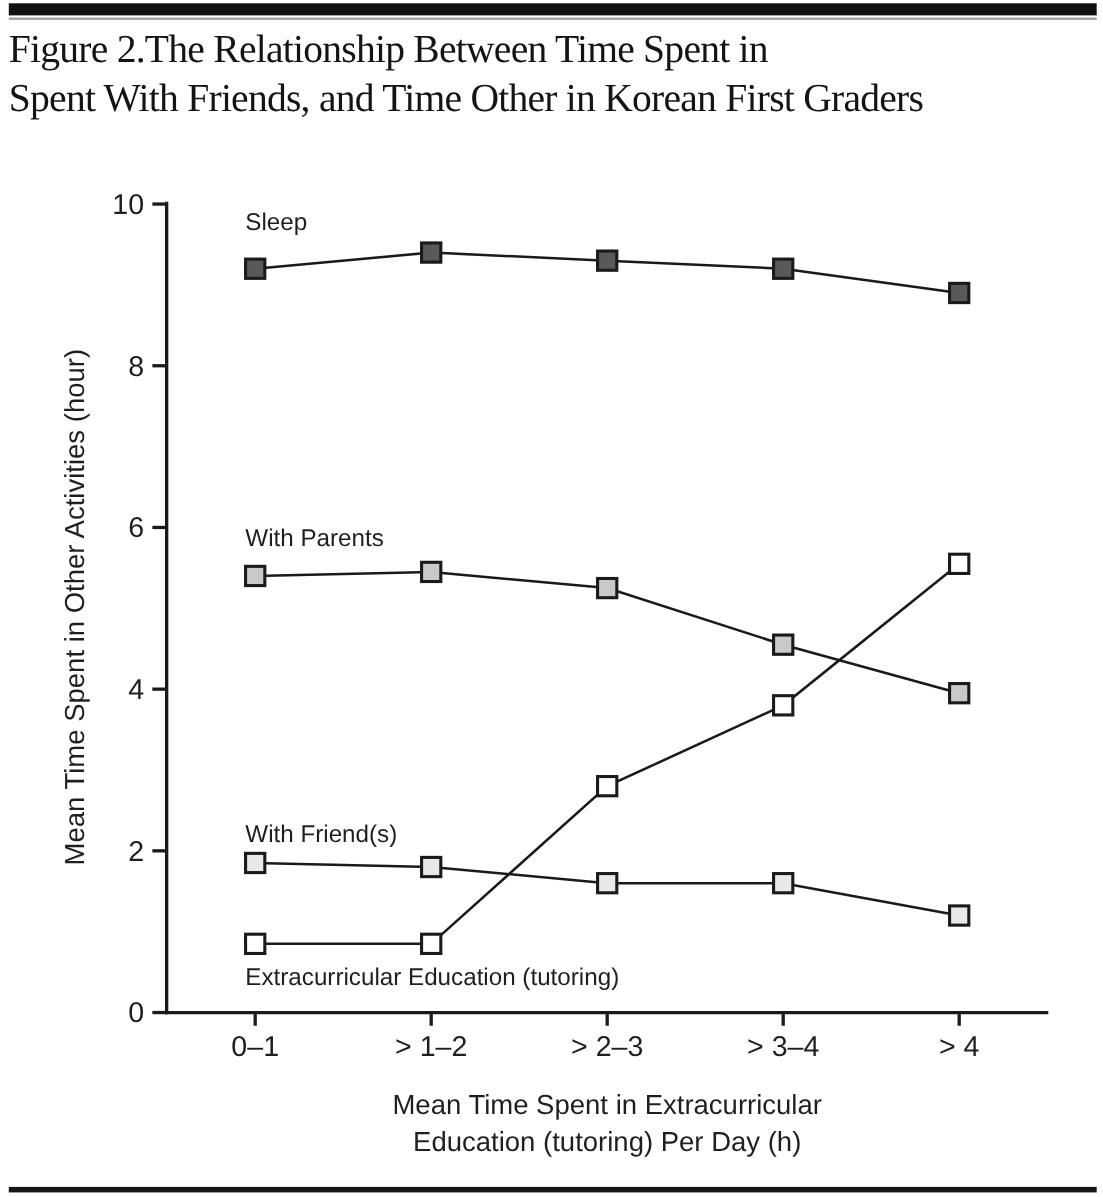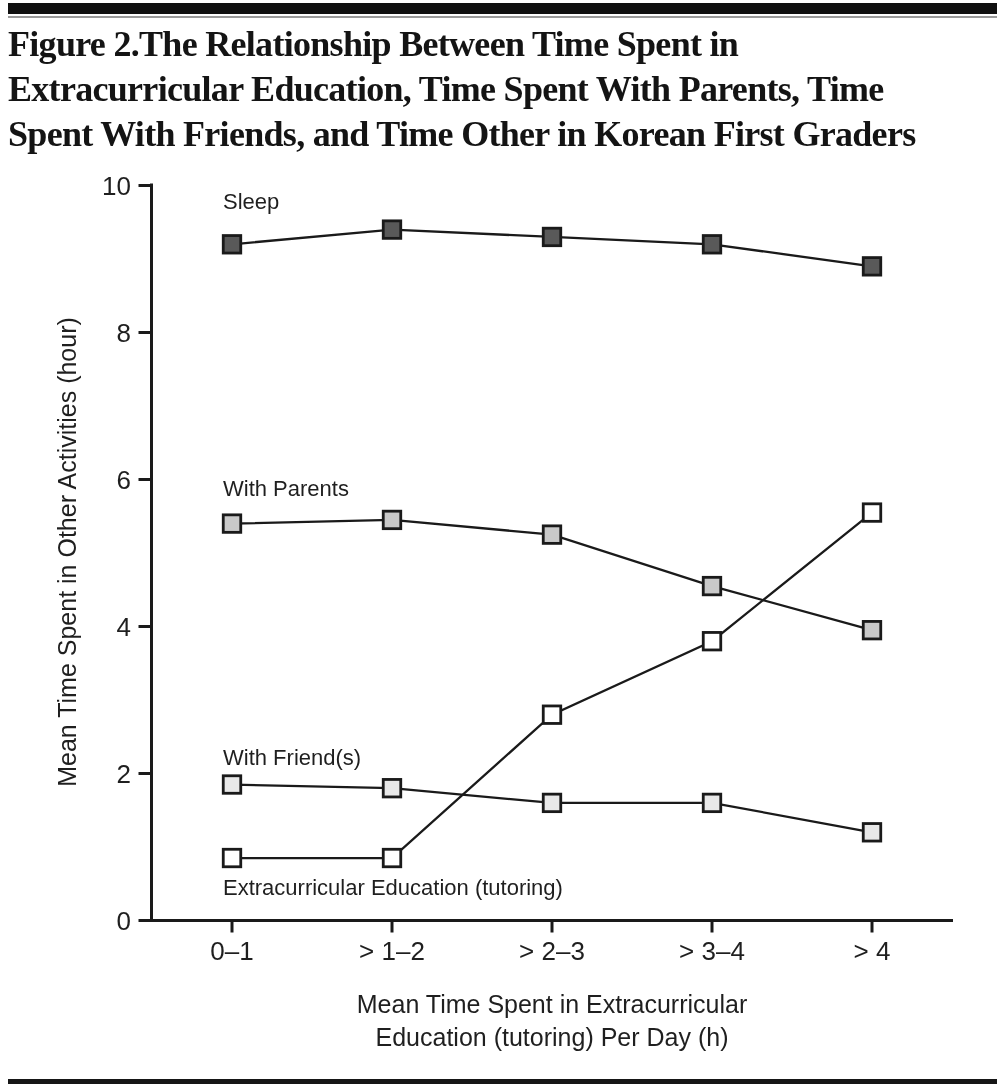--- a/index.html
+++ b/index.html
@@ -2,35 +2,34 @@
 <html><head>
 <meta charset="utf-8">
 <style>
   html,body{margin:0;padding:0;background:#ffffff;}
   body{width:1003px;height:1088px;position:relative;overflow:hidden;
        font-family:"Liberation Sans",sans-serif;}
   .top-rule{position:absolute;left:8px;width:989px;top:3px;height:11px;background:#101010;}
   .top-rule-shadow{position:absolute;left:8px;width:989px;top:15.5px;height:2px;background:#9a9a9a;}
   .bottom-rule{position:absolute;left:8px;width:989px;top:1079px;height:5px;background:#161616;}
   .fig-title{position:absolute;left:8px;top:22px;width:992px;
-             font-family:"Liberation Serif",serif;font-weight:700;
+             font-family:"Liberation Serif",serif;font-weight:400;
              font-size:36px;line-height:45px;letter-spacing:-0.7px;color:#141414;}
   svg#chart{position:absolute;left:0;top:0;}
   svg text{font-family:"Liberation Sans",sans-serif;fill:#1f1f1f;}
 </style>
 </head>
 <body>
 
 <div class="page">
   <div class="top-rule"></div>
   <div class="top-rule-shadow"></div>
 
   <div class="fig-title">
     <div>Figure 2.The Relationship Between Time Spent in</div>
-    <div>Extracurricular Education, Time Spent With Parents, Time</div>
     <div>Spent With Friends, and Time Other in Korean First Graders</div>
   </div>
 
   <svg id="chart" width="1003" height="1088" viewBox="0 0 1003 1088">
       <line x1="151.5" y1="183.5" x2="151.5" y2="922" stroke="#1a1a1a" stroke-width="3"></line>
       <line x1="150" y1="920.5" x2="953" y2="920.5" stroke="#1a1a1a" stroke-width="3"></line>
       <line x1="138.5" y1="920.5" x2="151.5" y2="920.5" stroke="#1a1a1a" stroke-width="3"></line>
       <text x="131" y="929.5" text-anchor="end" font-size="26">0</text>
       <line x1="138.5" y1="773.5" x2="151.5" y2="773.5" stroke="#1a1a1a" stroke-width="3"></line>
       <text x="131" y="782.5" text-anchor="end" font-size="26">2</text>

